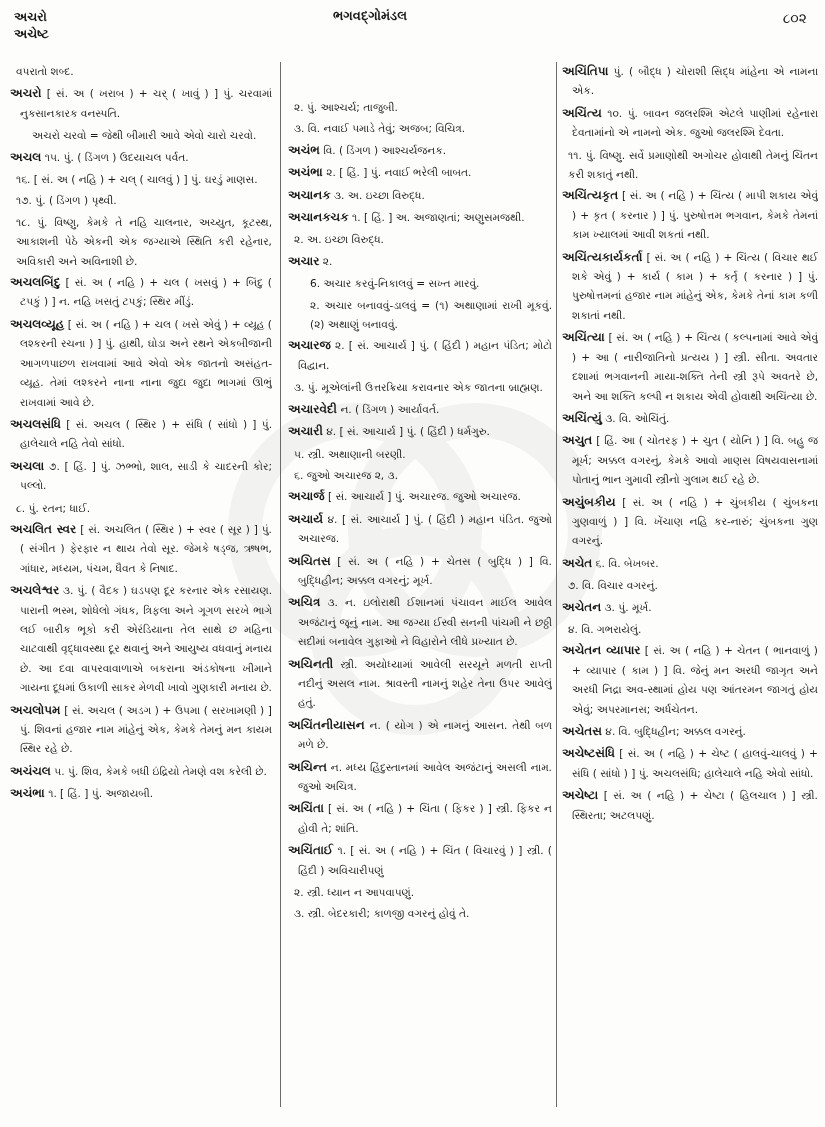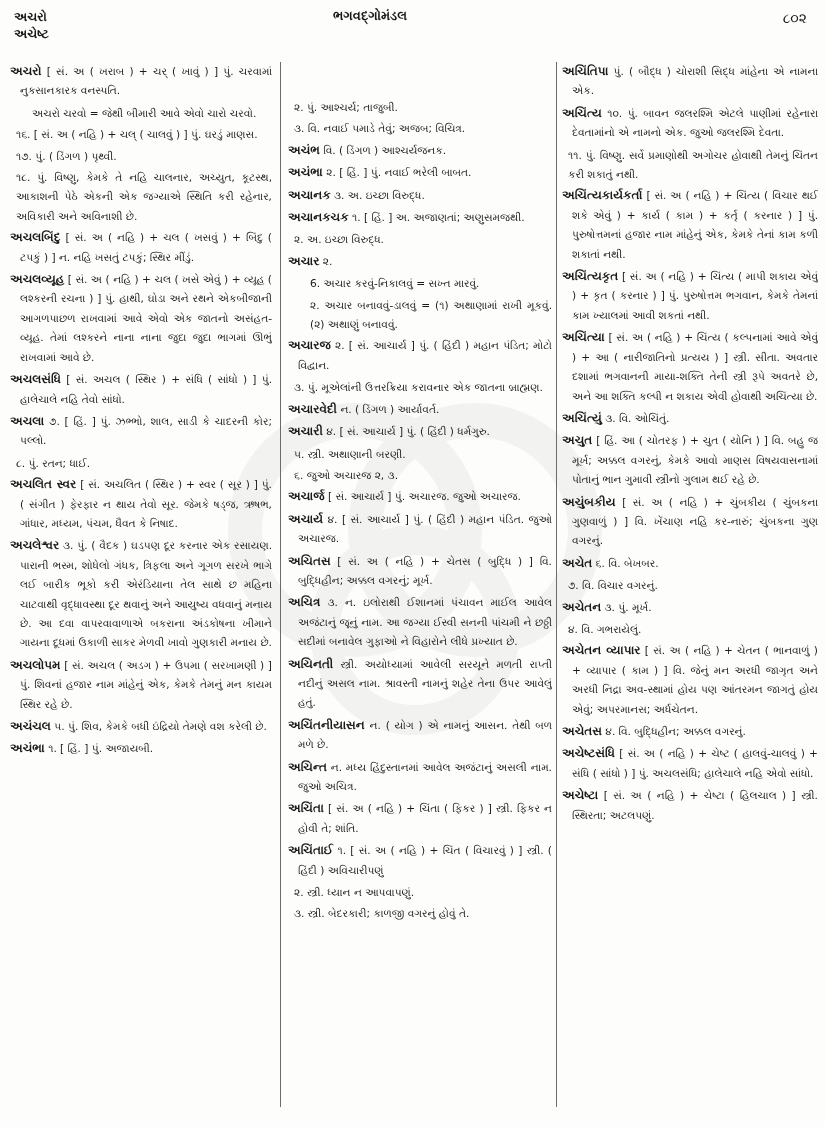--- a/index.html
+++ b/index.html
@@ -49,22 +49,24 @@
     <div>અચેષ્ટ</div>
   </div>
   <div class="page-title">ભગવદ્ગોમંડલ</div>
   <div class="page-number">૮૦૨</div>
 </div>
 
 <div class="columns">
   <div class="rule rule1"></div>
   <div class="rule rule2"></div>
   <div class="col col1">
+      <div class="entry cont"><span>વપરાતો શબ્દ.</span></div>
       <div class="entry"><span class="hw">અચરો</span> <span>[ સં. અ ( ખરાબ ) + ચર્ ( ખાવું ) ] પું. ચરવામાં નુકસાનકારક વનસ્પતિ.</span></div>
       <div class="entry sub deep"><span>અચરો ચરવો = જેથી બીમારી આવે એવો ચારો ચરવો.</span></div>
+      <div class="entry"><span class="hw">અચલ</span> <span>૧૫. પું. ( ડિંગળ ) ઉદયાચલ પર્વત.</span></div>
       <div class="entry sub"><span>૧૬. [ સં. અ ( નહિ ) + ચલ્ ( ચાલવું ) ] પું. ઘરડું માણસ.</span></div>
       <div class="entry sub"><span>૧૭. પું. ( ડિંગળ ) પૃથ્વી.</span></div>
       <div class="entry sub"><span>૧૮. પું. વિષ્ણુ, કેમકે તે નહિ ચાલનાર, અચ્યુત, કૂટસ્થ, આકાશની પેઠે એકની એક જગ્યાએ સ્થિતિ કરી રહેનાર, અવિકારી અને અવિનાશી છે.</span></div>
       <div class="entry"><span class="hw">અચલબિંદુ</span> <span>[ સં. અ ( નહિ ) + ચલ ( ખસવું ) + બિંદુ ( ટપકું ) ] ન. નહિ ખસતું ટપકું; સ્થિર મીંડું.</span></div>
       <div class="entry"><span class="hw">અચલવ્યૂહ</span> <span>[ સં. અ ( નહિ ) + ચલ ( ખસે એવું ) + વ્યૂહ ( લશ્કરની રચના ) ] પું. હાથી, ઘોડા અને રથને એકબીજાની આગળપાછળ રાખવામાં આવે એવો એક જાતનો અસંહત-વ્યૂહ. તેમાં લશ્કરને નાના નાના જુદા જુદા ભાગમાં ઊભું રાખવામાં આવે છે.</span></div>
       <div class="entry"><span class="hw">અચલસંધિ</span> <span>[ સં. અચલ ( સ્થિર ) + સંધિ ( સાંધો ) ] પું. હાલેચાલે નહિ તેવો સાંધો.</span></div>
       <div class="entry"><span class="hw">અચલા</span> <span>૭. [ હિં. ] પું. ઝભ્ભો, શાલ, સાડી કે ચાદરની કોર; પલ્લો.</span></div>
       <div class="entry sub"><span>૮. પું. રતન; ધાઈ.</span></div>
       <div class="entry"><span class="hw">અચલિત સ્વર</span> <span>[ સં. અચલિત ( સ્થિર ) + સ્વર ( સૂર ) ] પું. ( સંગીત ) ફેરફાર ન થાય તેવો સૂર. જેમકે ષડ્જ, ઋષભ, ગાંધાર, મધ્યમ, પંચમ, ધૈવત કે નિષાદ.</span></div>
       <div class="entry"><span class="hw">અચલેશ્વર</span> <span>૩. પું. ( વૈદક ) ઘડપણ દૂર કરનાર એક રસાયણ. પારાની ભસ્મ, શોધેલો ગંધક, ત્રિફલા અને ગૂગળ સરખે ભાગે લઈ બારીક ભૂકો કરી એરંડિયાના તેલ સાથે છ મહિના ચાટવાથી વૃદ્ધાવસ્થા દૂર થવાનું અને આયુષ્ય વધવાનું મનાય છે. આ દવા વાપરવાવાળાએ બકરાના અંડકોષના ખીમાને ગાયના દૂધમાં ઉકાળી સાકર મેળવી ખાવો ગુણકારી મનાય છે.</span></div>
@@ -98,22 +100,22 @@
       <div class="entry"><span class="hw">અચિન્ત</span> <span>ન. મધ્ય હિંદુસ્તાનમાં આવેલ અજંટાનું અસલી નામ. જુઓ અચિત્ર.</span></div>
       <div class="entry"><span class="hw">અચિંતા</span> <span>[ સં. અ ( નહિ ) + ચિંતા ( ફિકર ) ] સ્ત્રી. ફિકર ન હોવી તે; શાંતિ.</span></div>
       <div class="entry"><span class="hw">અચિંતાઈ</span> <span>૧. [ સં. અ ( નહિ ) + ચિંત ( વિચારવું ) ] સ્ત્રી. ( હિંદી ) અવિચારીપણું</span></div>
       <div class="entry sub"><span>૨. સ્ત્રી. ધ્યાન ન આપવાપણું.</span></div>
       <div class="entry sub"><span>૩. સ્ત્રી. બેદરકારી; કાળજી વગરનું હોવું તે.</span></div>
     </div>
   <div class="col col3">
       <div class="entry"><span class="hw">અચિંતિપા</span> <span>પું. ( બૌદ્ધ ) ચોરાશી સિદ્ધ માંહેના એ નામના એક.</span></div>
       <div class="entry"><span class="hw">અચિંત્ય</span> <span>૧૦. પું. બાવન જલરશ્મિ એટલે પાણીમાં રહેનારા દેવતામાંનો એ નામનો એક. જુઓ જલરશ્મિ દેવતા.</span></div>
       <div class="entry sub"><span>૧૧. પું. વિષ્ણુ. સર્વે પ્રમાણોથી અગોચર હોવાથી તેમનું ચિંતન કરી શકાતું નથી.</span></div>
+      <div class="entry"><span class="hw">અચિંત્યકૃત</span> <span>[ સં. અ ( નહિ ) + ચિંત્ય ( માપી શકાય એવું ) + કૃત ( કરનાર ) ] પું. પુરુષોત્તમ ભગવાન, કેમકે તેમનાં કામ ખ્યાલમાં આવી શકતાં નથી.</span></div>
       <div class="entry"><span class="hw">અચિંત્યકાર્યકર્તા</span> <span>[ સં. અ ( નહિ ) + ચિંત્ય ( વિચાર થઈ શકે એવું ) + કાર્ય ( કામ ) + કર્તૃ ( કરનાર ) ] પું. પુરુષોત્તમનાં હજાર નામ માંહેનું એક, કેમકે તેનાં કામ કળી શકાતાં નથી.</span></div>
-      <div class="entry"><span class="hw">અચિંત્યકૃત</span> <span>[ સં. અ ( નહિ ) + ચિંત્ય ( માપી શકાય એવું ) + કૃત ( કરનાર ) ] પું. પુરુષોત્તમ ભગવાન, કેમકે તેમનાં કામ ખ્યાલમાં આવી શકતાં નથી.</span></div>
       <div class="entry"><span class="hw">અચિંત્યા</span> <span>[ સં. અ ( નહિ ) + ચિંત્ય ( કલ્પનામાં આવે એવું ) + આ ( નારીજાતિનો પ્રત્યય ) ] સ્ત્રી. સીતા. અવતાર દશામાં ભગવાનની માયા-શક્તિ તેની સ્ત્રી રૂપે અવતરે છે, અને આ શક્તિ કલ્પી ન શકાય એવી હોવાથી અચિંત્યા છે.</span></div>
       <div class="entry"><span class="hw">અચિંત્યું</span> <span>૩. વિ. ઓચિંતું.</span></div>
       <div class="entry"><span class="hw">અચુત</span> <span>[ હિં. આ ( ચોતરફ ) + ચુત ( યોનિ ) ] વિ. બહુ જ મૂર્ખ; અક્કલ વગરનું, કેમકે આવો માણસ વિષયવાસનામાં પોતાનું ભાન ગુમાવી સ્ત્રીનો ગુલામ થઈ રહે છે.</span></div>
       <div class="entry"><span class="hw">અચુંબકીય</span> <span>[ સં. અ ( નહિ ) + ચુંબકીય ( ચુંબકના ગુણવાળું ) ] વિ. ખેંચાણ નહિ કર-નારું; ચુંબકના ગુણ વગરનું.</span></div>
       <div class="entry"><span class="hw">અચેત</span> <span>૬. વિ. બેખબર.</span></div>
       <div class="entry sub"><span>૭. વિ. વિચાર વગરનું.</span></div>
       <div class="entry"><span class="hw">અચેતન</span> <span>૩. પું. મૂર્ખ.</span></div>
       <div class="entry sub"><span>૪. વિ. ગભરાયેલું.</span></div>
       <div class="entry"><span class="hw">અચેતન વ્યાપાર</span> <span>[ સં. અ ( નહિ ) + ચેતન ( ભાનવાળું ) + વ્યાપાર ( કામ ) ] વિ. જેનું મન અરધી જાગૃત અને અરધી નિદ્રા અવ-સ્થામાં હોય પણ આંતરમન જાગતું હોય એવું; અપરમાનસ; અર્ધચેતન.</span></div>
       <div class="entry"><span class="hw">અચેતસ</span> <span>૪. વિ. બુદ્ધિહીન; અક્કલ વગરનું.</span></div>

